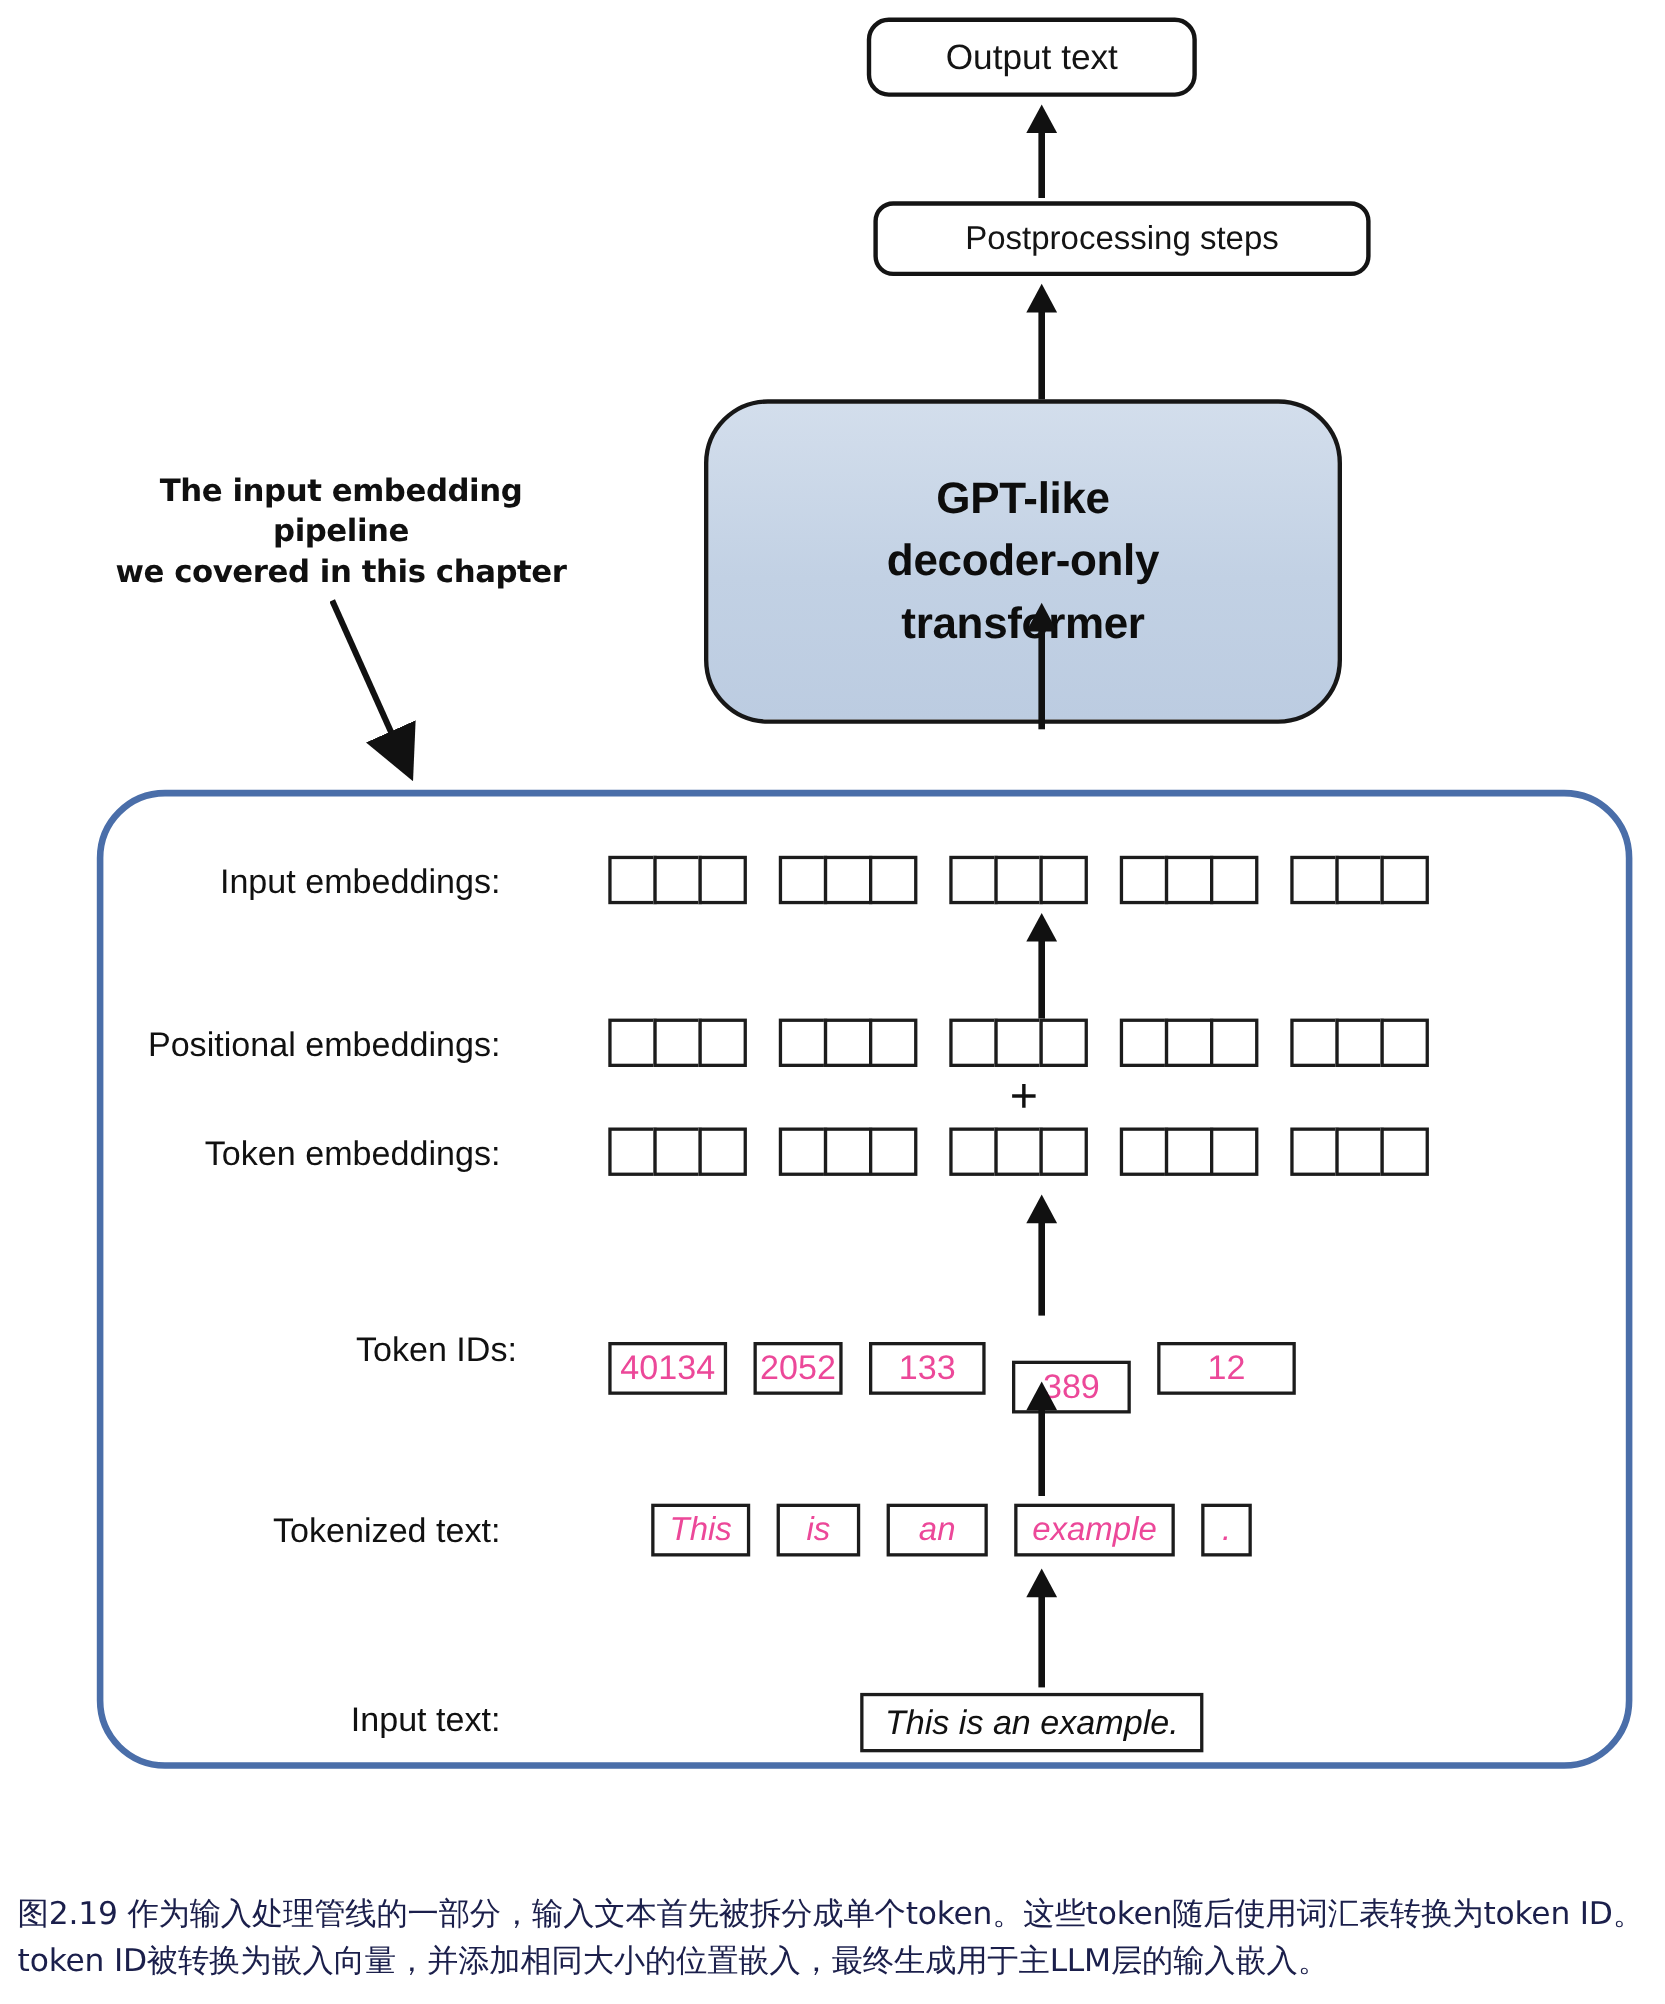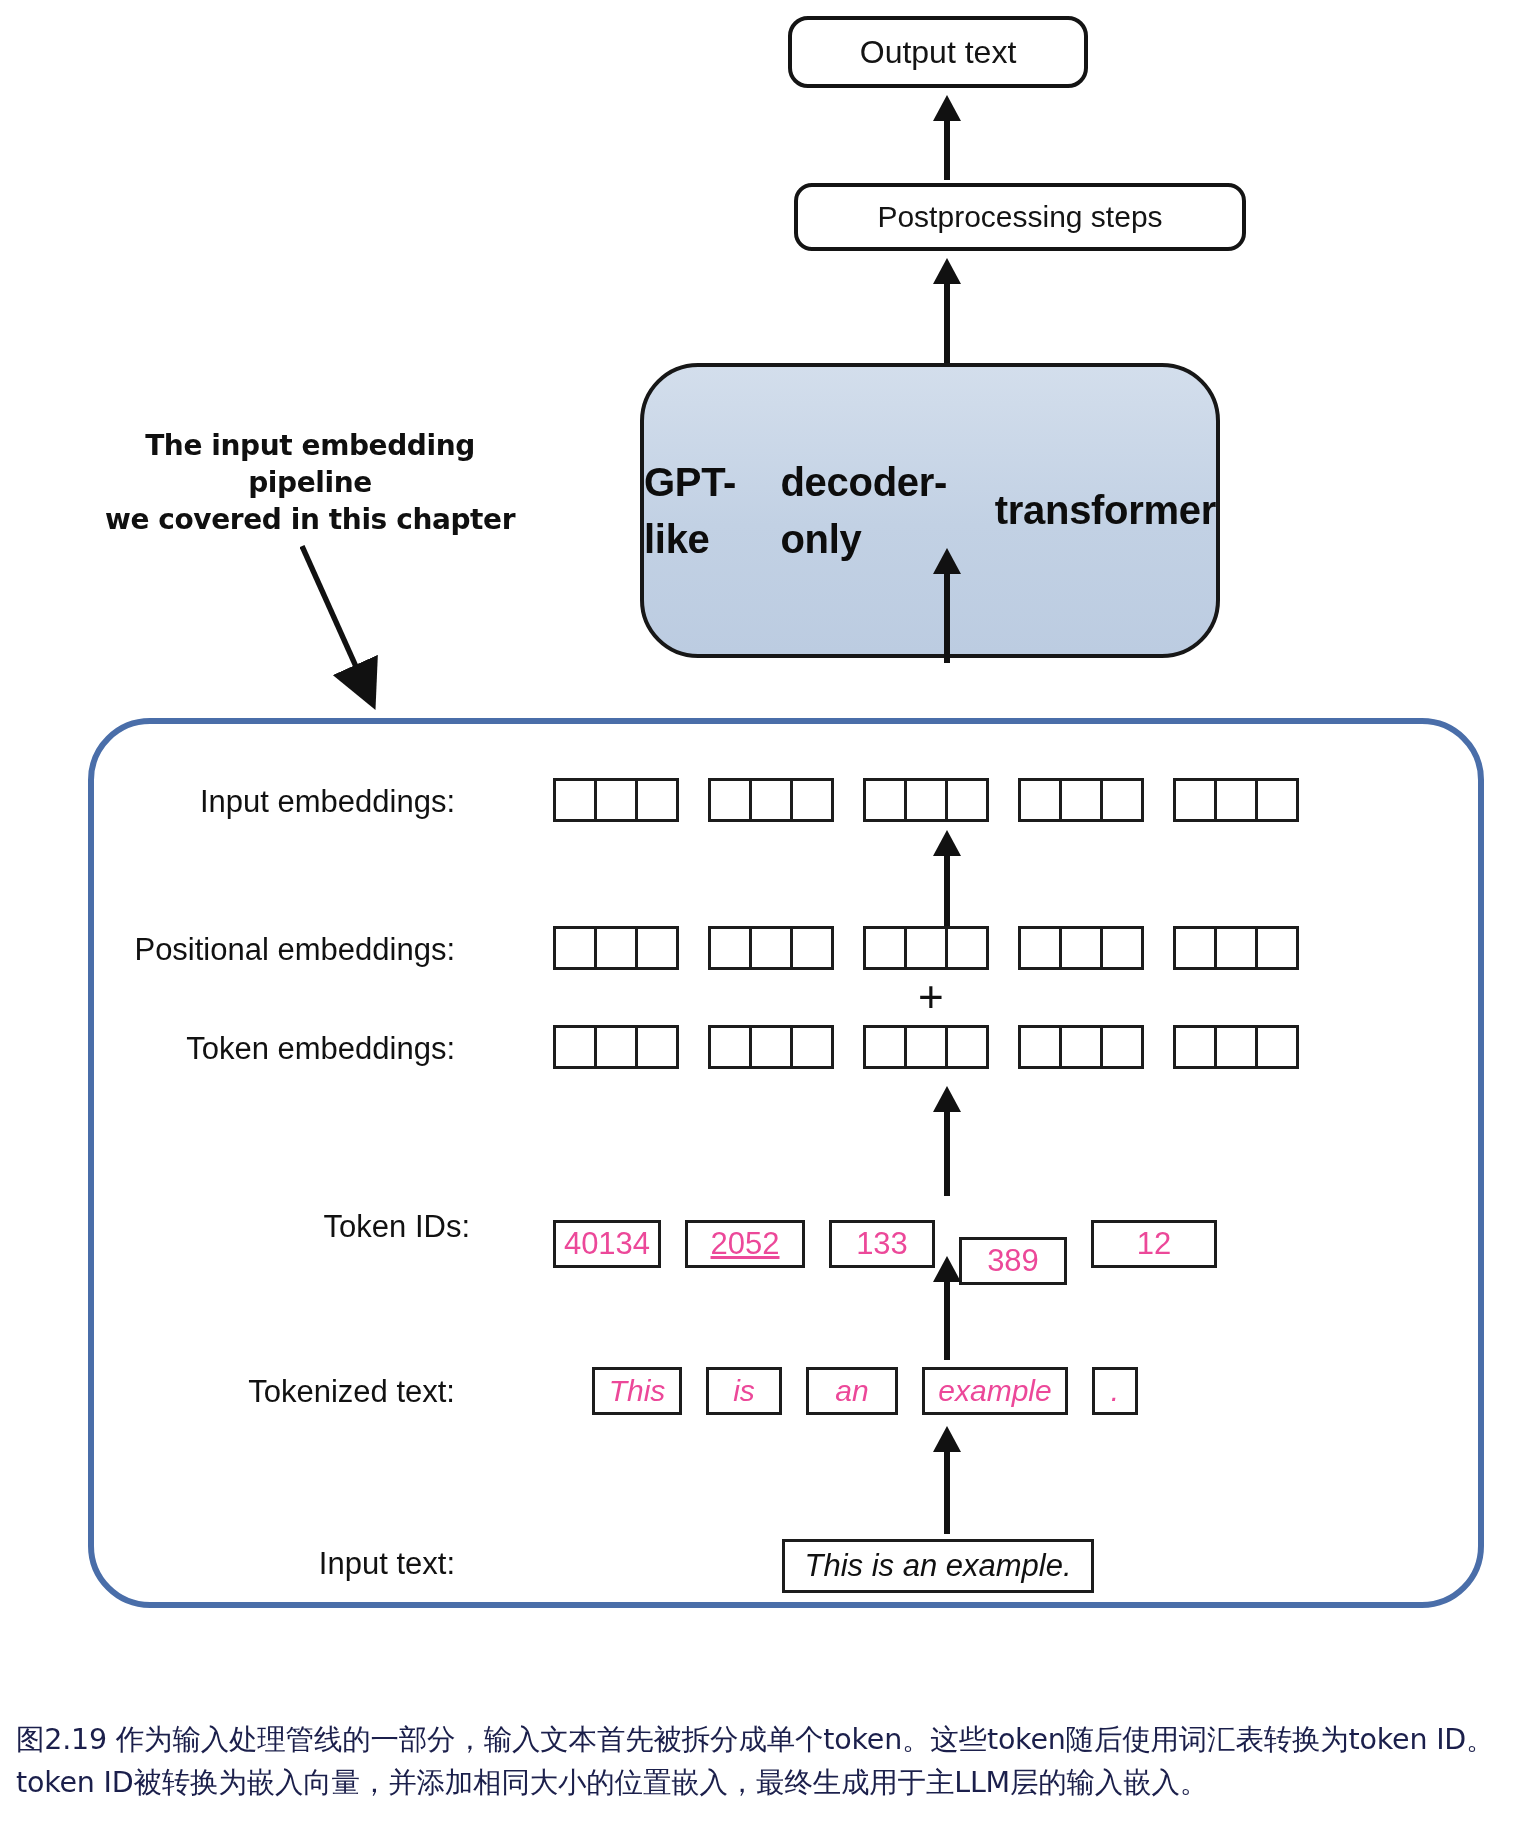--- a/index.html
+++ b/index.html
@@ -45,21 +45,21 @@
 
   
   #transformer-box {
     position: absolute;
     left: 640px; top: 363px; width: 580px; height: 295px;
     border: 4px solid #171717;
     border-radius: 58px;
     background: linear-gradient(180deg, #d3deec 0%, #c2d1e4 55%, #bccce1 100%);
     box-sizing: border-box;
     display: flex;
-    flex-direction: row;
+    flex-direction: column;
     align-items: center;
     justify-content: center;
     font-weight: bold;
     font-size: 40px;
     line-height: 1.42;
     color: #0d0d0d;
     letter-spacing: -0.3px;
   }
 
   
@@ -311,21 +311,21 @@
   </div>
 
   <div class="abs" style="left:932px; top:1086px; width:30px; height:110px;">
     <div class="arrow-shaft" style="left:12px; top:24px; height:86px;"></div>
     <div class="arrow-head" style="left:1px; top:0px;"></div>
   </div>
 
   <div class="row-label" style="left:470px; top:1209px;">Token IDs:</div>
   <div class="val-row" style="left:553px; top:1202px;">
     <div class="val-box id-box" style="width:108px;">40134</div>
-    <div class="val-box id-box" style="width:120px;text-decoration:underline;">2052</div>
+    <div class="val-box id-box" style="width:81px;">2052</div>
     <div class="val-box id-box" style="width:106px;">133</div>
     <div class="val-box id-box" style="width:108px;margin-top:35px;">389</div>
     <div class="val-box id-box" style="width:126px;">12</div>
   </div>
 
   <div class="abs" style="left:932px; top:1256px; width:30px; height:104px;">
     <div class="arrow-shaft" style="left:12px; top:24px; height:80px;"></div>
     <div class="arrow-head" style="left:1px; top:0px;"></div>
   </div>
 

